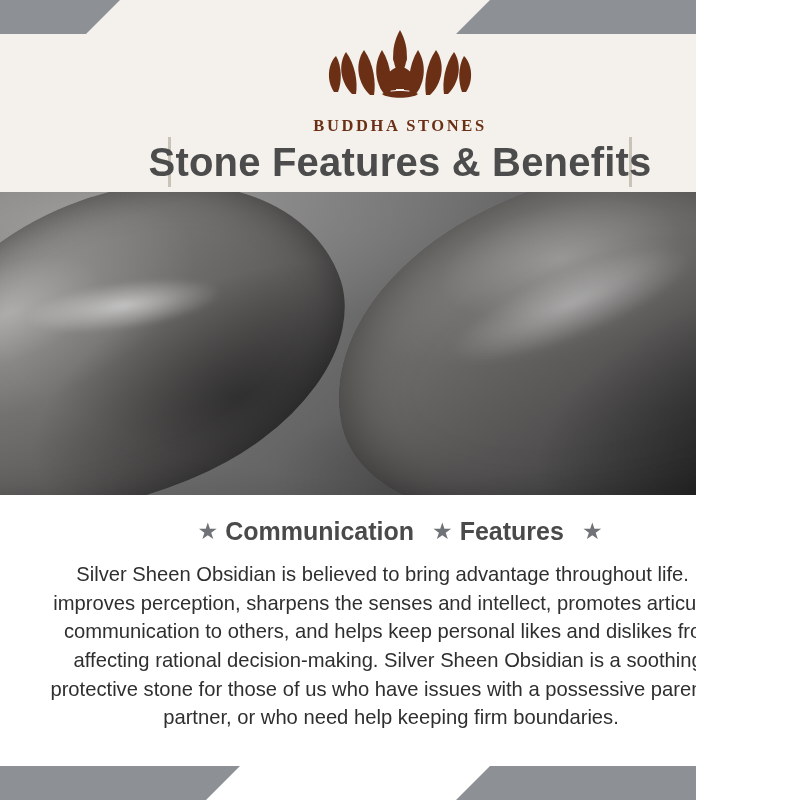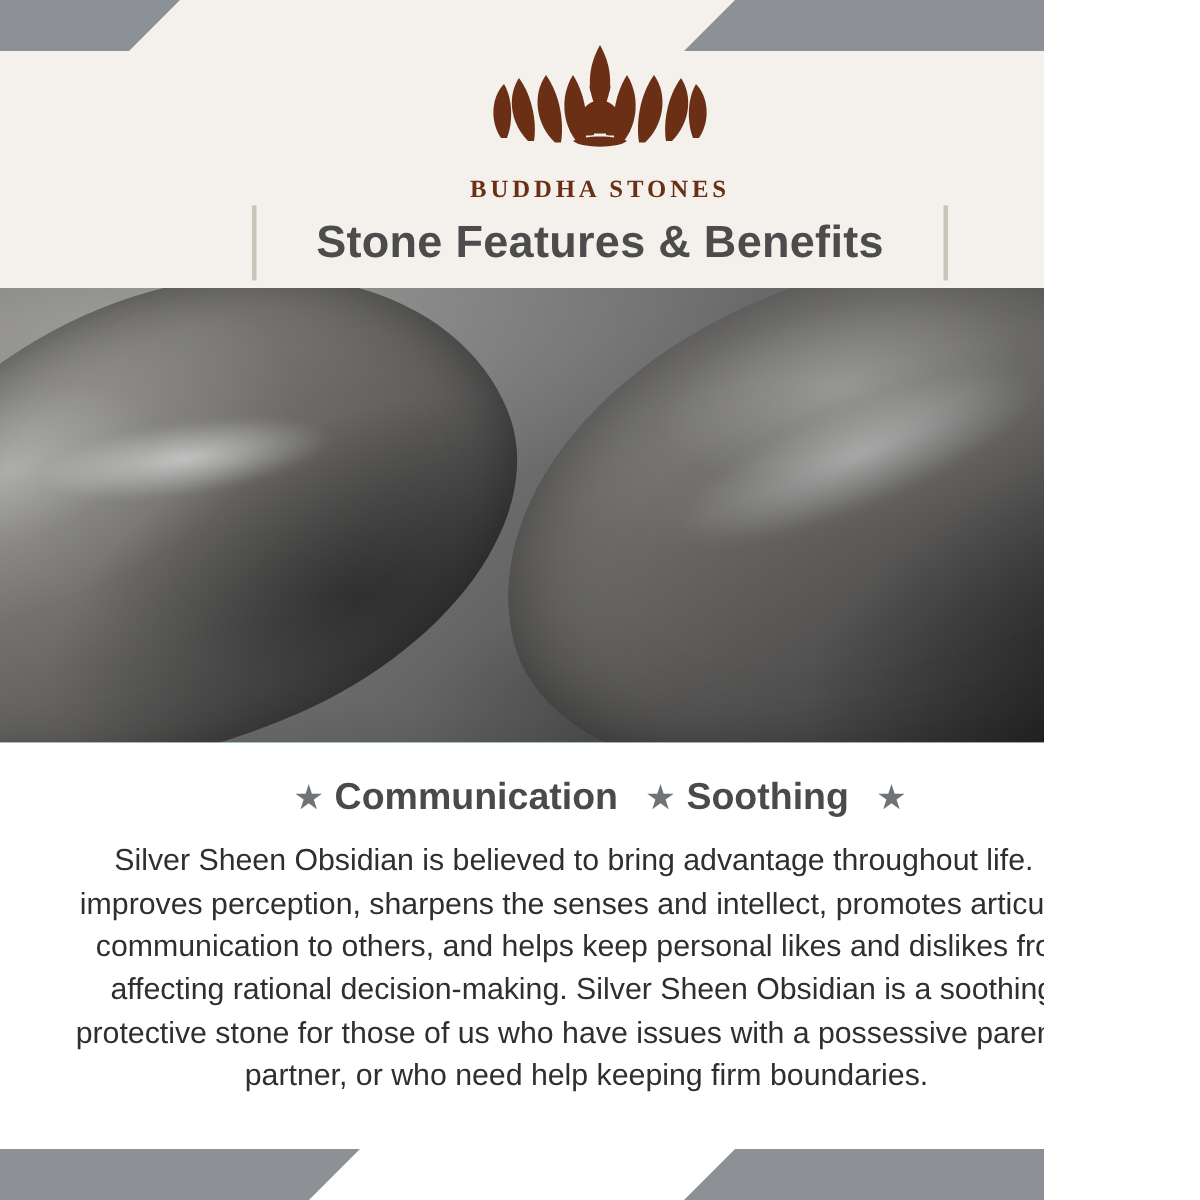--- a/index.html
+++ b/index.html
@@ -11,21 +11,21 @@
     height: 800px;
     font-family: "Liberation Sans", sans-serif;
     background: #ffffff;
     overflow: hidden;
   }
 
   .page {
     position: relative;
     width: 696px;
     height: 800px;
-    background: #0ea5e9;
+    background: #f0abfc;
     overflow: hidden;
   }
 
   
   .corner {
     position: absolute;
     background: #8d9094;
     z-index: 6;
     pointer-events: none;
   }
@@ -91,21 +91,21 @@
     height: 50px;
     border-left: 3px solid #c9c3b8;
     border-right: 3px solid #c9c3b8;
     box-sizing: border-box;
     display: flex;
     align-items: center;
     justify-content: center;
     z-index: 3;
   }
   .title-bar .title-text {
-    font-size: 30px;
+    font-size: 40px;
     font-weight: bold;
     color: #4c4c4c;
     letter-spacing: 0.2px;
     white-space: nowrap;
   }
 
   
   .hero {
     position: absolute;
     top: 192px; left: 0;
@@ -294,21 +294,21 @@
 
   <div class="body-panel">
 
     <div class="benefits">
       <div class="benefit">
         <span class="star">★</span>
         <span class="benefit-label">Communication</span>
       </div>
       <div class="benefit">
         <span class="star">★</span>
-        <span class="benefit-label">Soothing</span>
+        <span class="benefit-label">Features</span>
       </div>
       <div class="benefit">
         <span class="star">★</span>
       </div>
     </div>
 
     <p class="description">Silver Sheen Obsidian is believed to bring advantage throughout life. It improves perception, sharpens the senses and intellect, promotes articulate communication to others, and helps keep personal likes and dislikes from affecting rational decision-making. Silver Sheen Obsidian is a soothing, protective stone for those of us who have issues with a possessive parent or partner, or who need help keeping firm boundaries.</p>
   </div>
 
 </div>

